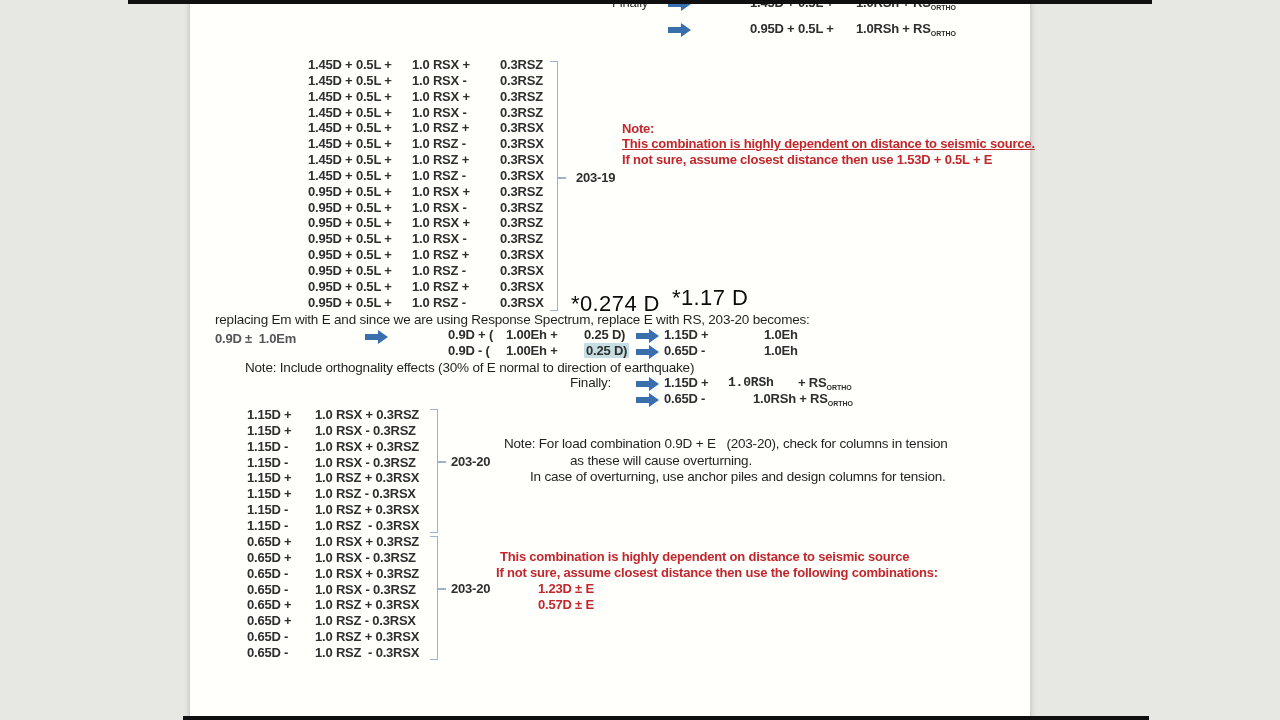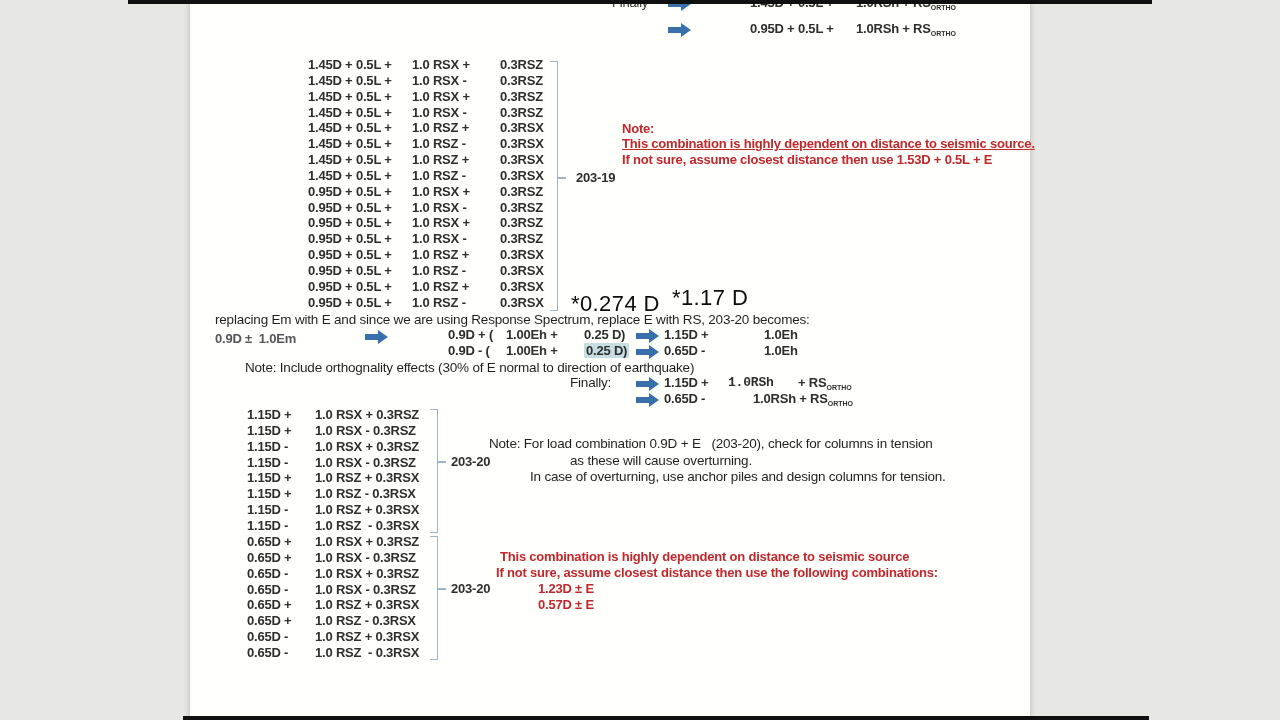--- a/index.html
+++ b/index.html
@@ -254,21 +254,21 @@
 
       <div class="lrow">
         <span>1.15D -</span>
         <span>1.0 RSZ  - 0.3RSX</span>
       </div>
     </div>
   <div class="bracket" style="left:240px;top:409px;height:122px;"></div>
   <div class="tick" style="left:247px;top:461px;width:9px;"></div>
   <span class="t eq" style="left:261px;top:454px;">203-20</span>
 
-  <span class="t plain" style="left:299px;top:436px;">Note: For load combination 0.9D + E   (203-20), check for columns in tension</span>
+  <span class="t plain" style="left:314px;top:436px;">Note: For load combination 0.9D + E   (203-20), check for columns in tension</span>
   <span class="t plain" style="left:380px;top:453px;">as these will cause overturning.</span>
   <span class="t plain" style="left:340px;top:469px;">In case of overturning, use anchor piles and design columns for tension.</span>
 
   <div class="list l2" style="left:57px;top:534px;">
 
       <div class="lrow">
         <span>0.65D +</span>
         <span>1.0 RSX + 0.3RSZ</span>
       </div>
 

